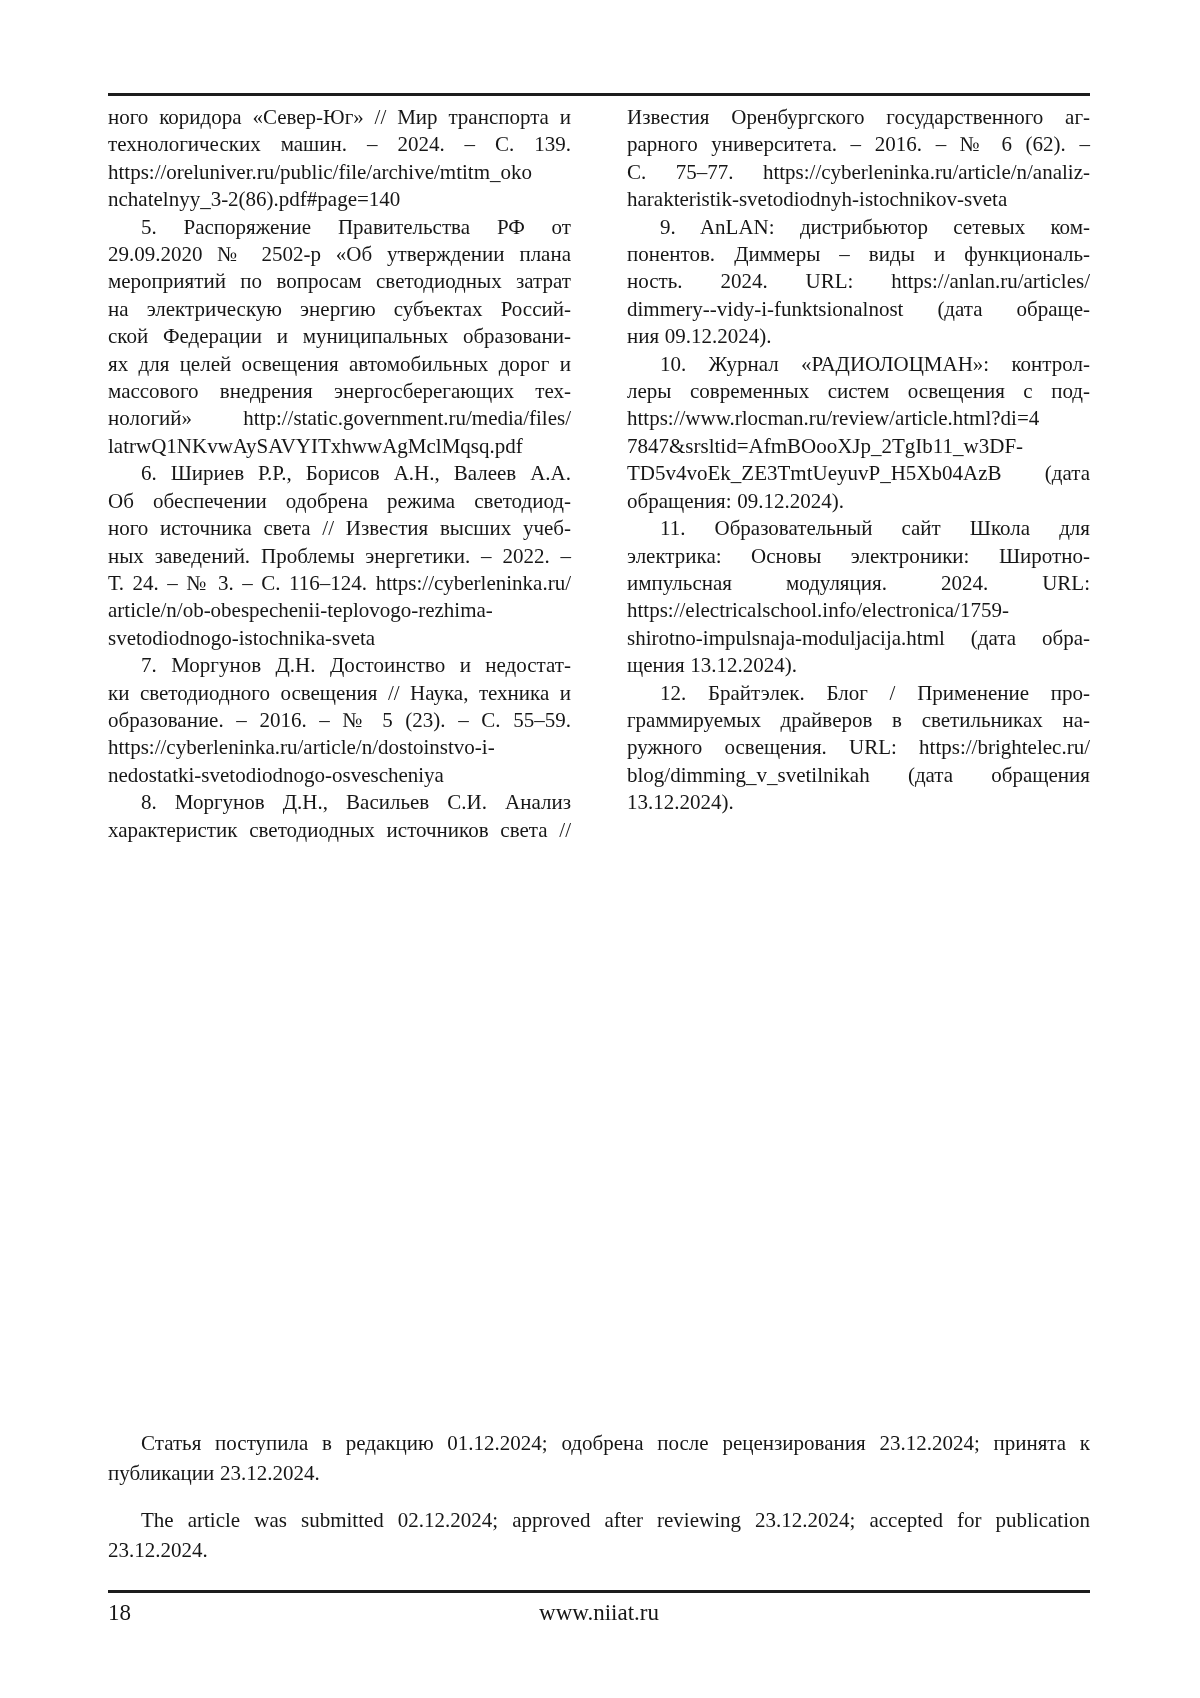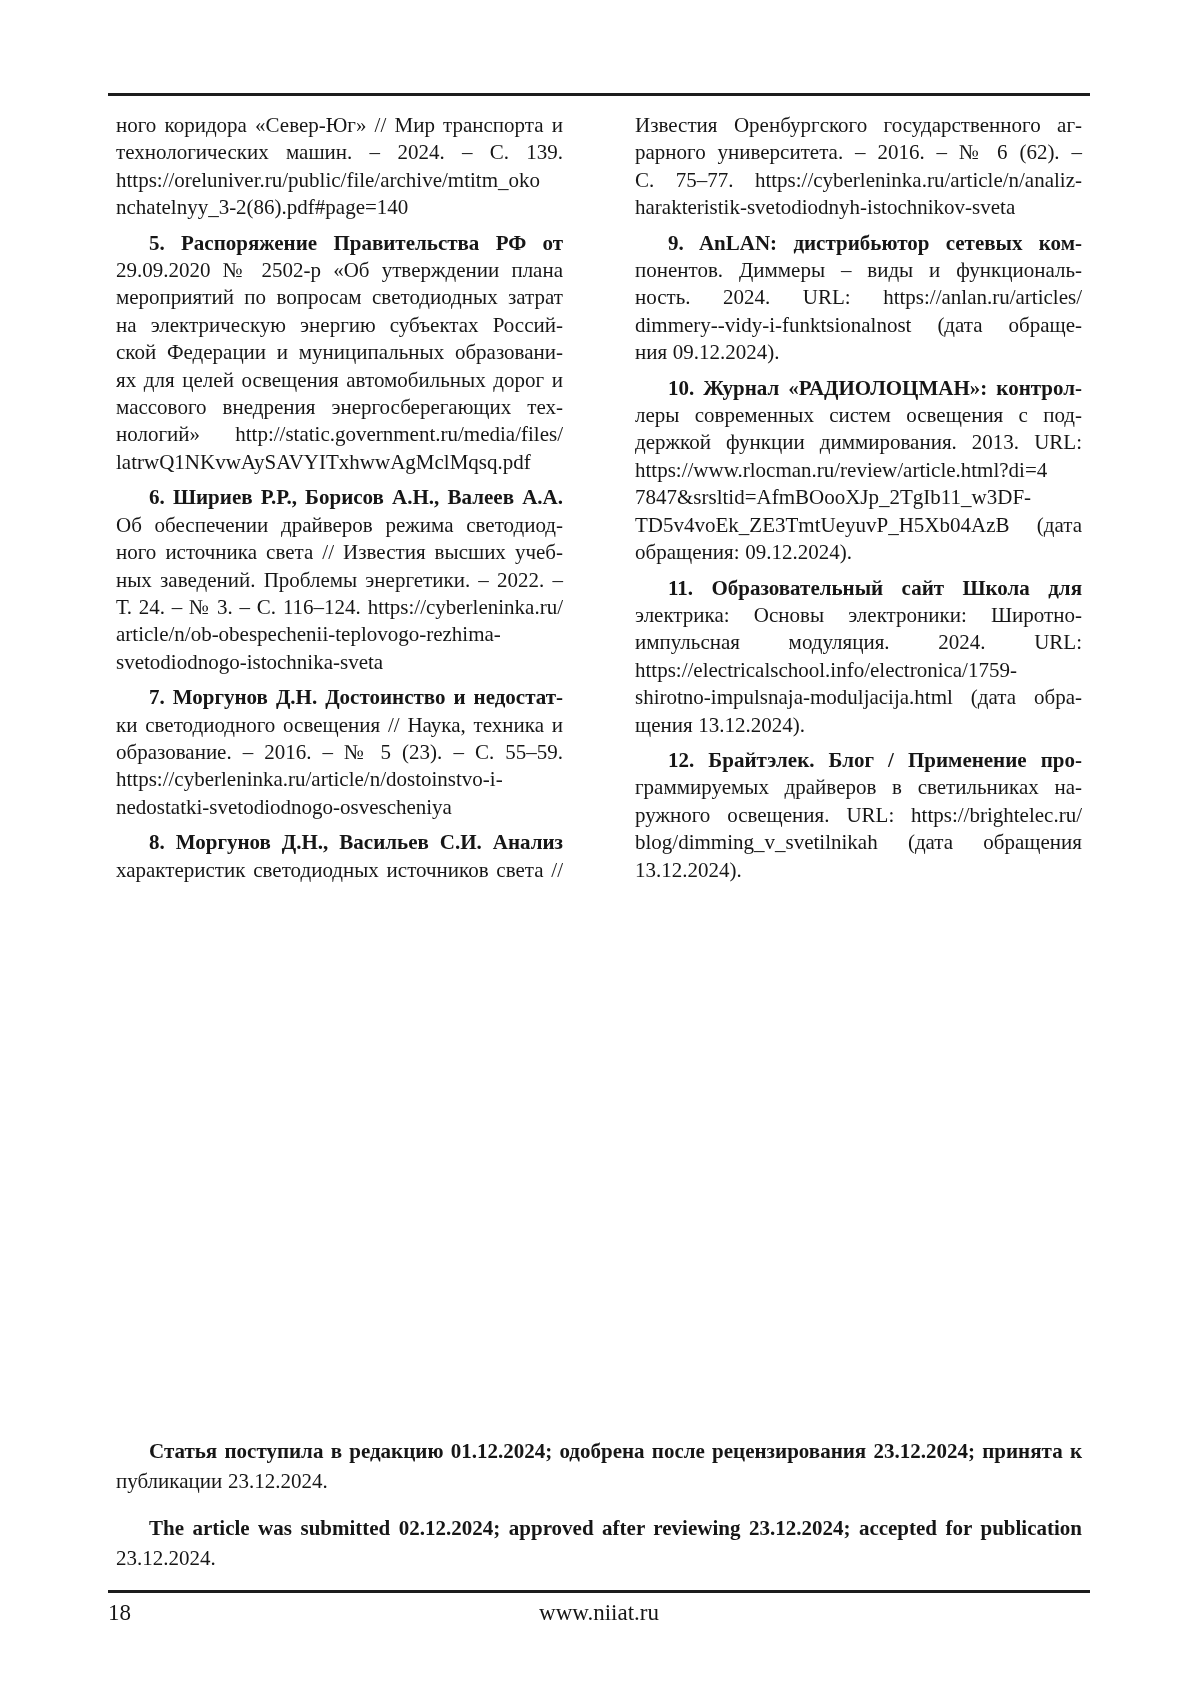--- a/index.html
+++ b/index.html
@@ -17,30 +17,30 @@
   }
   #top-rule { top: 93px; height: 3px; }
   #footer-rule { top: 1590px; height: 3px; }
 
   .columns {
     position: absolute; top: 104px; left: 108px; width: 982px;
     display: flex; gap: 56px;
   }
   .col { width: 463px; }
 
-  .para { margin: 8px; }
+  .para { margin: 0; }
   .line {
     font-size: 21px;
     line-height: 27.4px;
     text-align: justify;
     text-align-last: justify;
     word-spacing: 0.02em;
   }
   .line.last { text-align-last: auto; }
-  .line.indent { text-indent: 33px; font-weight: bold; }
+  .line.indent { text-indent: 33px; }
 
   .note {
     position: absolute; left: 108px; width: 982px;
   }
   #note-ru { top: 1428px; }
   #note-en { top: 1505px; }
   .note .line { font-size: 21px; line-height: 30px; }
 
   .footer-pagenum {
     position: absolute; left: 108px; top: 1599px;
@@ -70,21 +70,21 @@
         <div class="line">мероприятий по вопросам светодиодных затрат</div>
         <div class="line">на электрическую энергию субъектах Россий-</div>
         <div class="line">ской Федерации и муниципальных образовани-</div>
         <div class="line">ях для целей освещения автомобильных дорог и</div>
         <div class="line">массового внедрения энергосберегающих тех-</div>
         <div class="line">нологий» http://static.government.ru/media/files/</div>
         <div class="line last">latrwQ1NKvwAySAVYITxhwwAgMclMqsq.pdf</div>
       </div>
       <div class="para">
         <div class="line indent">6. Шириев Р.Р., Борисов А.Н., Валеев А.А.</div>
-        <div class="line">Об обеспечении драйверов режима светодиод-</div>
+        <div class="line">Об обеспечении одобрена режима светодиод-</div>
         <div class="line">ного источника света // Известия высших учеб-</div>
         <div class="line">ных заведений. Проблемы энергетики. – 2022. –</div>
         <div class="line">Т. 24. – № 3. – С. 116–124. https://cyberleninka.ru/</div>
         <div class="line">article/n/ob-obespechenii-teplovogo-rezhima-</div>
         <div class="line last">svetodiodnogo-istochnika-sveta</div>
       </div>
       <div class="para">
         <div class="line indent">7. Моргунов Д.Н. Достоинство и недостат-</div>
         <div class="line">ки светодиодного освещения // Наука, техника и</div>
         <div class="line">образование. – 2016. – № 5 (23). – С. 55–59.</div>
@@ -106,21 +106,20 @@
       <div class="para">
         <div class="line indent">9. AnLAN: дистрибьютор сетевых ком-</div>
         <div class="line">понентов. Диммеры – виды и функциональ-</div>
         <div class="line">ность. 2024. URL: https://anlan.ru/articles/</div>
         <div class="line">dimmery--vidy-i-funktsionalnost (дата обраще-</div>
         <div class="line last">ния 09.12.2024).</div>
       </div>
       <div class="para">
         <div class="line indent">10. Журнал «РАДИОЛОЦМАН»: контрол-</div>
         <div class="line">леры современных систем освещения с под-</div>
-        <div class="line">держкой функции диммирования. 2013. URL:</div>
         <div class="line">https://www.rlocman.ru/review/article.html?di=4</div>
         <div class="line">7847&amp;srsltid=AfmBOooXJp_2TgIb11_w3DF-</div>
         <div class="line">TD5v4voEk_ZE3TmtUeyuvP_H5Xb04AzB (дата</div>
         <div class="line last">обращения: 09.12.2024).</div>
       </div>
       <div class="para">
         <div class="line indent">11. Образовательный сайт Школа для</div>
         <div class="line">электрика: Основы электроники: Широтно-</div>
         <div class="line">импульсная модуляция. 2024. URL:</div>
         <div class="line">https://electricalschool.info/electronica/1759-</div>

